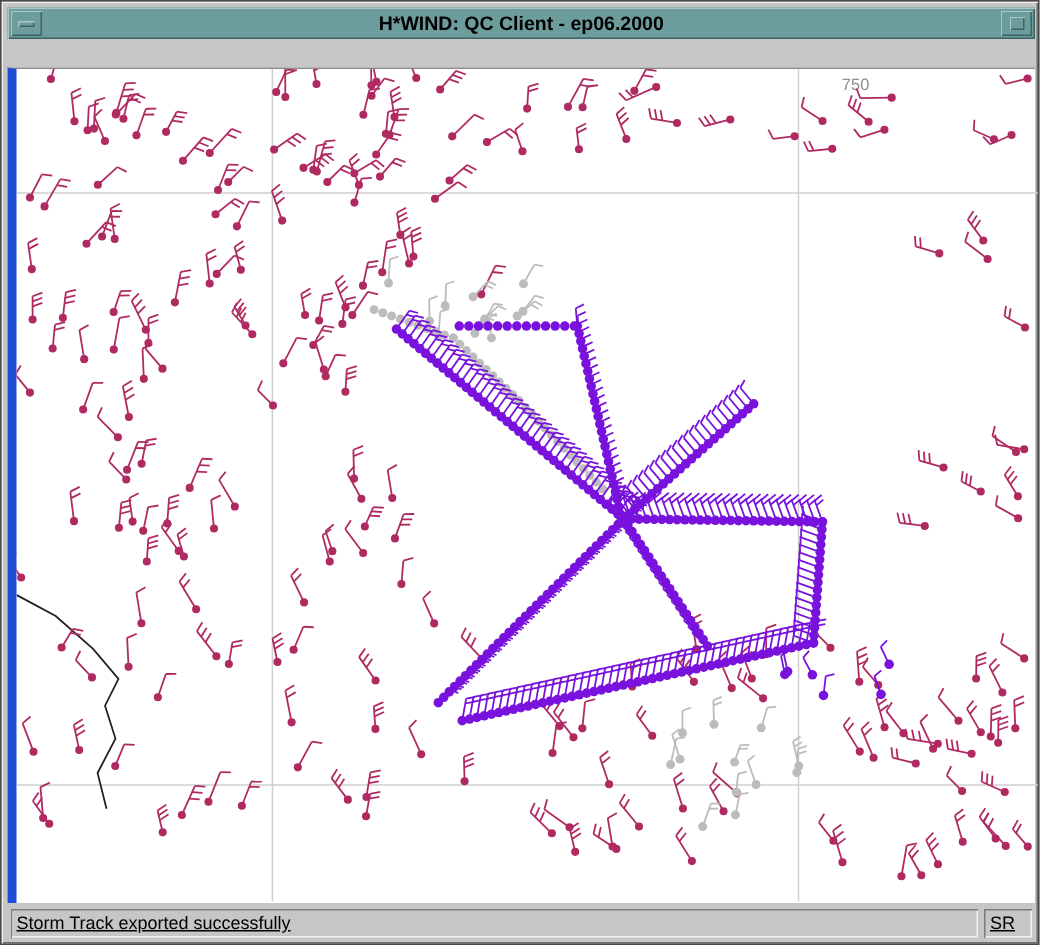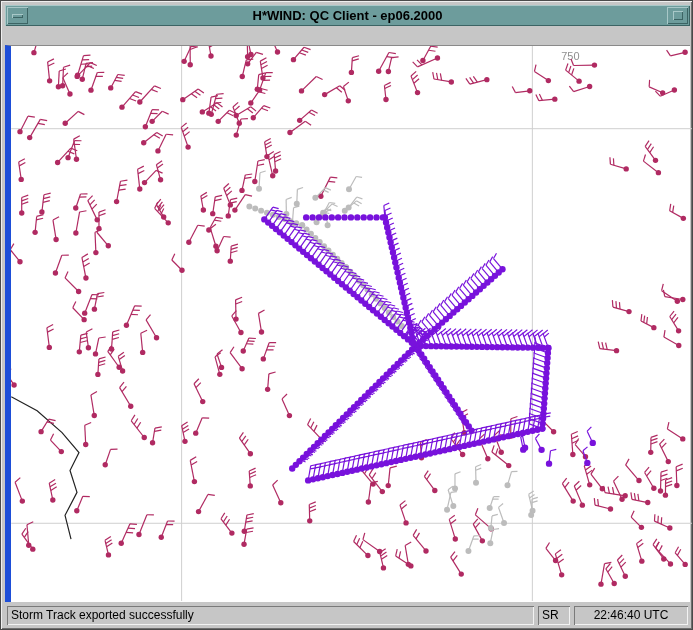--- a/index.html
+++ b/index.html
@@ -37,21 +37,21 @@
     box-sizing:border-box;
   }
   svg{display:block;}
   .statusbar{
     position:absolute;left:4px;top:603px;width:685px;height:23px;
     background:#c6c6c6;display:flex;align-items:stretch;padding:2px;box-sizing:border-box;
   }
   .panel{
     background:#c6c6c6;font-size:12px;color:#000;padding:2px 4px;box-sizing:border-box;
     box-shadow:inset 1px 1px 0 #7a7a7a, inset -1px -1px 0 #f2f2f2;
-    white-space:nowrap;overflow:hidden;
+    white-space:nowrap;overflow:hidden;text-decoration:underline;
   }
   .panel.message{flex:1;}
   .panel.sr{width:32px;margin-left:4px;}
   .panel.clock{width:114px;margin-left:4px;text-align:center;}
 </style>
 </head>
 <body>
 
 <div class="window">
 
@@ -1965,16 +1965,15 @@
         <circle cx="539.7237795032561" cy="419.16429705917835" r="3.2" fill="#7812dc"></circle>
         <line x1="515.6929123774171" y1="403.14130916260183" x2="512.977780824065" y2="390.42800665507093" stroke="#7812dc" stroke-width="1.2"></line>
         <line x1="512.977780824065" y1="390.42800665507093" x2="518.0574781129176" y2="387.2347832908786" stroke="#7812dc" stroke-width="1.2"></line>
         <circle cx="515.6929123774171" cy="403.14130916260183" r="3.2" fill="#7812dc"></circle>
       </svg>
   </div>
 
   <div class="statusbar">
     <div class="panel message">Storm Track exported successfully</div>
     <div class="panel sr">SR</div>
-    <div class="panel clock">22:46:40 UTC</div>
   </div>
 
 </div>
 
 </body></html>

